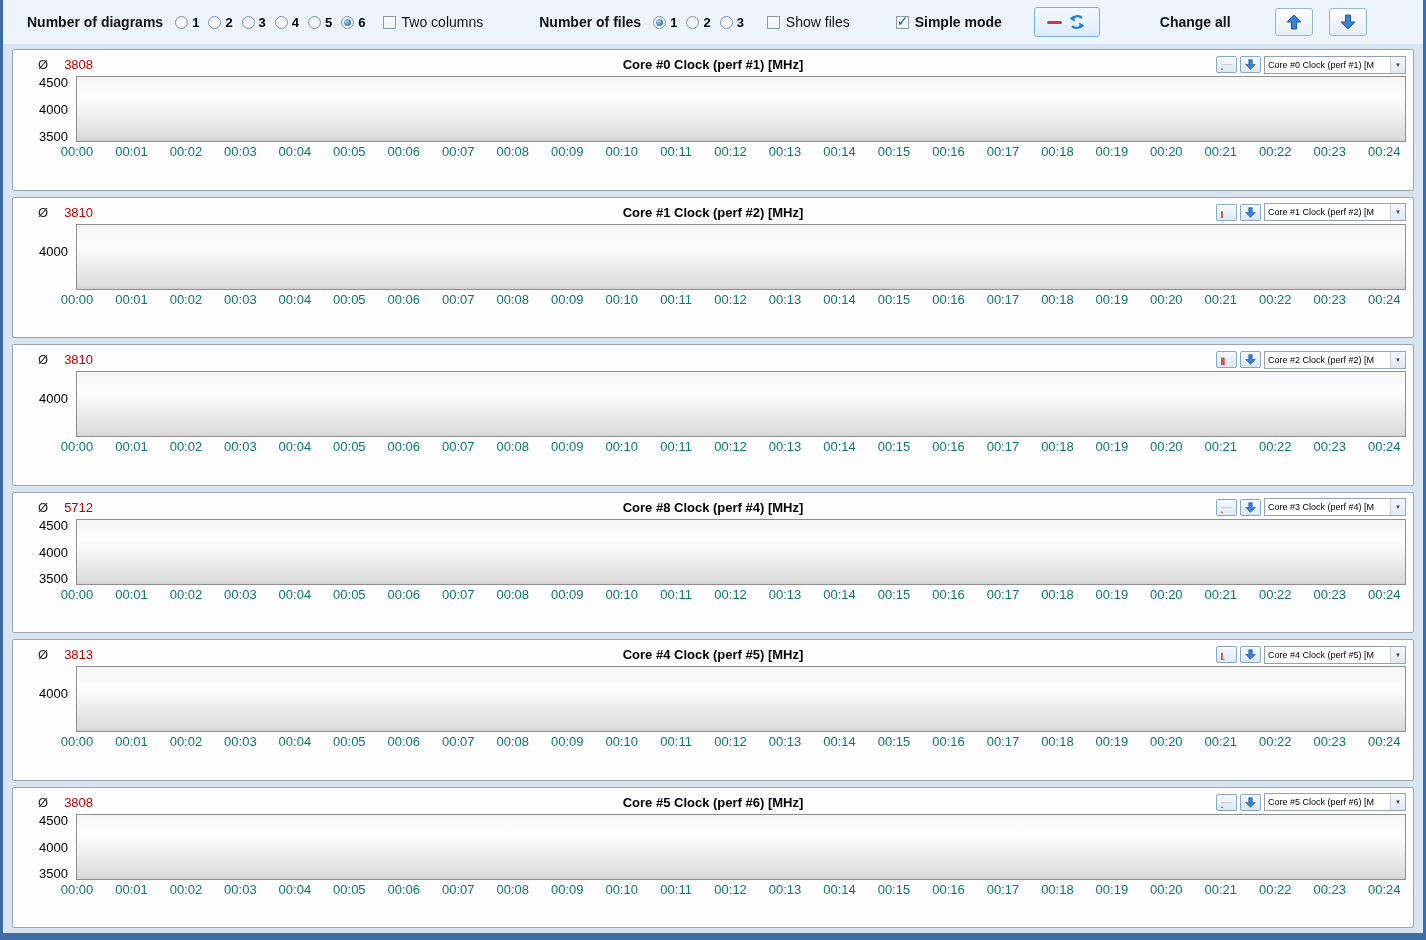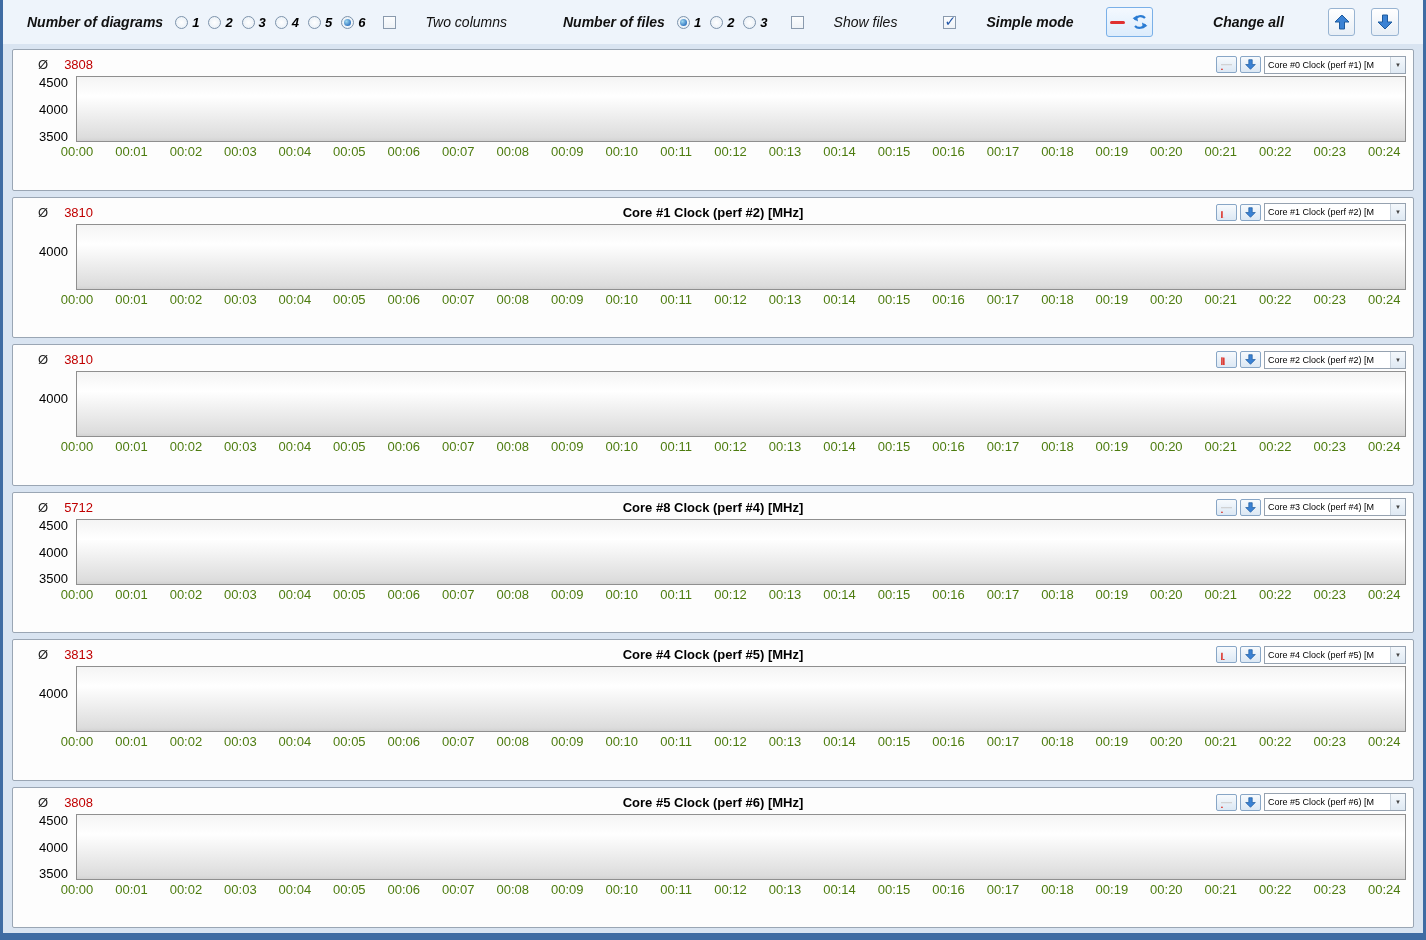--- a/index.html
+++ b/index.html
@@ -34,33 +34,33 @@
     width:46px;
     background:linear-gradient(#f0b0a6, #d9766a 45%, #bc4433 55%, #c95f4e);
     border-color:#6e1d12;
   }
   .glyph-min { width:9px; height:3px; background:#fff; box-shadow:0 1px 1px rgba(0,0,0,.45); margin-top:7px; }
   .glyph-max { width:10px; height:8px; border:2px solid #fff; box-shadow:0 1px 1px rgba(0,0,0,.4); }
   .glyph-close { color:#fff; font-size:14px; font-weight:bold; line-height:1; text-shadow:0 1px 1px rgba(0,0,0,.5); }
   
   .toolbar {
     height:44px; flex:0 0 44px; display:flex; align-items:center;
-    background:#eef4fb; padding:0 24px; white-space:nowrap;font-style:italic;
+    background:#eef4fb; padding:0 24px; white-space:nowrap;
   }
   .tb-label { font-size:14px; color:#111; }
   .bold { font-weight:bold; }
   .radio-group { display:flex; align-items:center; margin-left:12px; }
   .radio-item { display:inline-flex; align-items:center; margin-right:9px; cursor:default; }
   .radio {
     width:13px; height:13px; border-radius:50%; border:1px solid #7d93ab;
     background:radial-gradient(#ffffff, #e4ecf4); display:inline-flex; align-items:center; justify-content:center;
   }
   .dot { width:7px; height:7px; border-radius:50%; background:radial-gradient(circle at 35% 35%, #9fd8f0, #2f74c0 75%); }
   .radio-label { font-size:13px; font-weight:bold; margin-left:4px; }
-  .check-item { display:inline-flex; align-items:center; cursor:default;gap:24px; }
+  .check-item { display:inline-flex; align-items:center; cursor:default; }
   .checkbox {
     width:13px; height:13px; border:1px solid #8a9aad; background:linear-gradient(#fcfdfe,#eef2f6);
     position:relative; display:inline-block;
   }
   .checkbox .check { position:absolute; top:-4px; left:0; font-size:14px; font-weight:bold; color:#2458a8; }
   .cb-label { font-size:14px; margin-left:6px; color:#111; }
   .refresh-btn {
     width:66px; height:30px; margin-left:32px; border:1px solid #7ab0e8; border-radius:3px;
     background:linear-gradient(#f4f9ff,#dcecfc); display:inline-flex; align-items:center; justify-content:center; gap:6px;
     cursor:default;
@@ -98,21 +98,21 @@
     font-size:6px; color:#444;
   }
   .chart-row { display:flex; height:66px; flex:0 0 66px; }
   .y-axis { width:56px; flex:0 0 56px; position:relative; font-size:13px; color:#000; }
   .y-tick { position:absolute; right:8px; transform:translateY(-50%); line-height:1; }
   .plot {
     flex:1; position:relative; border:1px solid #8f8f8f;
     background:linear-gradient(#f4f4f4, #ffffff 30%, #dcdcdc 95%, #d2d2d2);
   }
   .plot svg { position:absolute; left:0; top:0; width:100%; height:100%; display:block; }
-  .x-axis { height:20px; flex:0 0 20px; margin-left:57px; position:relative; font-size:13px; color:#4d7c0f; }
+  .x-axis { height:20px; flex:0 0 20px; margin-left:57px; position:relative; font-size:13px; color:#0f766e; }
   .x-tick { position:absolute; top:3px; transform:translateX(-50%); line-height:1; }
 </style>
 </head>
 <body>
 
 <div class="window">
 
 
   <div class="toolbar">
     <span class="tb-label bold">Number of diagrams</span>
@@ -204,20 +204,21 @@
         <path d="M8 15 L1 8 H5.5 V1 H10.5 V8 H15 Z" fill="#3b82d4" stroke="#1d5a9e"></path>
       </svg>
     </span>
   </div>
 
   <div id="panels">
       <section class="panel">
     <div class="panel-header">
       <span class="avg-sym">Ø</span>
       <span class="avg-val">3808</span>
+      <div class="panel-title">Core #0 Clock (perf #1) [MHz]</div>
       <div class="panel-controls">
         <button class="mini-btn">
           <svg width="11" height="11" viewBox="0 0 16 16">
                 <line x1="0" y1="8.33" x2="1000" y2="8.33" stroke="#c9c9c9" stroke-width="1" vector-effect="non-scaling-stroke"></line>
                 <line x1="0" y1="50.00" x2="1000" y2="50.00" stroke="#c9c9c9" stroke-width="1" vector-effect="non-scaling-stroke"></line>
                 <line x1="0" y1="91.67" x2="1000" y2="91.67" stroke="#c9c9c9" stroke-width="1" vector-effect="non-scaling-stroke"></line>
                 <polyline points="0.0,50.83 1.4,14.17 2.7,72.42 4.1,50.38 5.4,51.04 6.8,50.92 8.2,71.64 9.5,72.70 10.9,72.07 12.2,72.05 13.6,53.36 15.0,53.27 16.3,73.06 17.7,72.76 19.0,72.81 20.4,72.29 21.8,71.74 23.1,71.83 24.5,51.59 25.9,50.32 27.2,51.87 28.6,73.61 29.9,71.90 31.3,71.31 32.7,73.01 34.0,73.38 35.4,50.45 36.7,72.88 38.1,72.37 39.5,72.31 40.8,71.64 42.2,73.39 43.5,71.65 44.9,72.51 46.3,72.43 47.6,73.07 49.0,15.94 50.3,52.55 51.7,50.23 53.1,73.64 54.4,72.64 55.8,72.16 57.1,49.24 58.5,72.68 59.9,72.58 61.2,72.87 62.6,73.63 63.9,71.92 65.3,71.64 66.7,73.35 68.0,73.45 69.4,16.68 70.7,52.39 72.1,51.38 73.5,72.81 74.8,71.41 76.2,71.62 77.6,51.02 78.9,52.11 80.3,71.45 81.6,72.28 83.0,72.66 84.4,72.98 85.7,72.46 87.1,73.55 88.4,71.89 89.8,17.41 91.2,52.49 92.5,50.58 93.9,72.19 95.2,71.54 96.6,71.35 98.0,72.25 99.3,51.15 100.7,72.32 102.0,72.53 103.4,73.51 104.8,72.12 106.1,72.12 107.5,71.26 108.8,72.89 110.2,71.44 111.6,72.81 112.9,71.85 114.3,50.19 115.6,52.62 117.0,73.03 118.4,72.09 119.7,72.52 121.1,51.03 122.4,53.04 123.8,71.95 125.2,72.96 126.5,73.52 127.9,72.37 129.3,72.80 130.6,72.67 132.0,71.62 133.3,16.16 134.7,50.30 136.1,52.91 137.4,72.51 138.8,72.52 140.1,73.34 141.5,71.73 142.9,73.59 144.2,73.54 145.6,49.18 146.9,51.10 148.3,71.99 149.7,71.66 151.0,71.45 152.4,72.71 153.7,72.42 155.1,73.62 156.5,73.60 157.8,19.03 159.2,51.18 160.5,71.93 161.9,72.72 163.3,72.90 164.6,51.22 166.0,52.30 167.3,71.31 168.7,73.01 170.1,72.64 171.4,73.14 172.8,72.04 174.1,73.34 175.5,71.69 176.9,15.39 178.2,52.11 179.6,50.28 181.0,71.69 182.3,71.90 183.7,71.72 185.0,73.50 186.4,73.53 187.8,50.45 189.1,73.21 190.5,73.47 191.8,72.89 193.2,73.51 194.6,71.54 195.9,72.79 197.3,71.84 198.6,73.18 200.0,52.07 201.4,52.34 202.7,50.31 204.1,73.73 205.4,72.34 206.8,71.34 208.2,71.59 209.5,51.57 210.9,49.79 212.2,73.61 213.6,72.43 215.0,71.83 216.3,73.12 217.7,71.27 219.0,72.78 220.4,72.59 221.8,72.66 223.1,52.50 224.5,52.13 225.9,73.51 227.2,73.53 228.6,71.41 229.9,72.37 231.3,72.32 232.7,53.01 234.0,71.41 235.4,73.56 236.7,71.66 238.1,73.07 239.5,73.42 240.8,71.51 242.2,17.76 243.5,48.78 244.9,72.88 246.3,72.33 247.6,72.39 249.0,73.10 250.3,72.49 251.7,71.39 253.1,52.66 254.4,72.56 255.8,72.73 257.1,73.43 258.5,73.16 259.9,72.17 261.2,72.67 262.6,71.79 263.9,16.80 265.3,50.10 266.7,72.81 268.0,71.86 269.4,71.44 270.7,72.93 272.1,71.97 273.5,73.54 274.8,73.42 276.2,51.55 277.6,72.04 278.9,73.50 280.3,71.45 281.6,71.47 283.0,71.79 284.4,71.34 285.7,51.07 287.1,51.98 288.4,51.58 289.8,71.96 291.2,71.99 292.5,73.63 293.9,71.96 295.2,73.44 296.6,52.03 298.0,50.38 299.3,72.68 300.7,71.38 302.0,71.90 303.4,73.44 304.8,72.12 306.1,73.02 307.5,16.06 308.8,49.77 310.2,72.22 311.6,71.31 312.9,72.37 314.3,71.73 315.6,72.38 317.0,52.20 318.4,52.73 319.7,71.50 321.1,73.50 322.4,72.39 323.8,72.65 325.2,72.07 326.5,73.50 327.9,71.53 329.3,72.75 330.6,17.03 332.0,51.05 333.3,73.25 334.7,73.59 336.1,73.60 337.4,72.77 338.8,71.47 340.1,72.70 341.5,49.64 342.9,72.89 344.2,72.88 345.6,72.23 346.9,73.73 348.3,71.36 349.7,72.19 351.0,73.34 352.4,52.55 353.7,52.38 355.1,52.01 356.5,71.62 357.8,73.36 359.2,73.42 360.5,73.59 361.9,71.66 363.3,50.43 364.6,54.06 366.0,72.82 367.3,73.72 368.7,73.18 370.1,72.81 371.4,72.50 372.8,73.71 374.1,71.58 375.5,19.20 376.9,51.46 378.2,73.47 379.6,73.36 381.0,73.67 382.3,52.09 383.7,71.86 385.0,71.82 386.4,72.76 387.8,71.61 389.1,72.58 390.5,72.97 391.8,72.59 393.2,72.74 394.6,72.70 395.9,48.89 397.3,51.64 398.6,50.27 400.0,73.59 401.4,72.17 402.7,73.43 404.1,72.17 405.4,53.06 406.8,71.73 408.2,71.93 409.5,73.26 410.9,71.35 412.2,72.72 413.6,72.46 415.0,71.61 416.3,71.54 417.7,14.79 419.0,51.25 420.4,72.36 421.8,72.87 423.1,72.87 424.5,73.51 425.9,54.02 427.2,52.86 428.6,73.60 429.9,73.01 431.3,72.22 432.7,72.59 434.0,73.13 435.4,72.66 436.7,73.46 438.1,72.00 439.5,19.78 440.8,50.25 442.2,51.83 443.5,73.35 444.9,72.10 446.3,73.26 447.6,73.15 449.0,73.17 450.3,54.11 451.7,53.71 453.1,73.61 454.4,72.94 455.8,72.46 457.1,72.08 458.5,72.70 459.9,18.23 461.2,49.73 462.6,52.19 463.9,73.15 465.3,71.42 466.7,73.03 468.0,73.58 469.4,71.59 470.7,71.58 472.1,52.89 473.5,54.16 474.8,73.38 476.2,72.53 477.6,73.65 478.9,71.42 480.3,71.34 481.6,72.12 483.0,73.46 484.4,18.76 485.7,50.81 487.1,49.55 488.4,71.37 489.8,73.61 491.2,73.06 492.5,72.77 493.9,49.44 495.2,51.18 496.6,72.58 498.0,73.38 499.3,72.15 500.7,73.39 502.0,73.15 503.4,72.24 504.8,49.61 506.1,51.58 507.5,73.06 508.8,73.61 510.2,72.90 511.6,71.66 512.9,71.52 514.3,73.03 515.6,51.97 517.0,72.66 518.4,72.75 519.7,72.73 521.1,71.93 522.4,73.72 523.8,72.31 525.2,20.80 526.5,49.48 527.9,72.02 529.3,73.36 530.6,71.87 532.0,73.74 533.3,73.57 534.7,53.26 536.1,53.96 537.4,73.73 538.8,71.41 540.1,71.59 541.5,71.81 542.9,72.13 544.2,73.46 545.6,73.06 546.9,72.73 548.3,19.97 549.7,49.31 551.0,50.92 552.4,71.56 553.7,71.95 555.1,73.39 556.5,51.58 557.8,72.09 559.2,73.71 560.5,72.77 561.9,71.99 563.3,71.69 564.6,72.81 566.0,73.24 567.3,73.56 568.7,72.93 570.1,50.88 571.4,51.65 572.8,71.86 574.1,71.32 575.5,72.70 576.9,72.83 578.2,53.55 579.6,50.69 581.0,72.66 582.3,73.12 583.7,73.45 585.0,73.70 586.4,72.34 587.8,73.48 589.1,72.86 590.5,51.24 591.8,51.76 593.2,52.28 594.6,71.71 595.9,73.22 597.3,72.33 598.6,73.53 600.0,72.46 601.4,51.14 602.7,50.51 604.1,72.53 605.4,72.55 606.8,71.40 608.2,73.40 609.5,72.48 610.9,72.02 612.2,73.72 613.6,73.00 615.0,51.14 616.3,50.14 617.7,72.79 619.0,72.10 620.4,72.31 621.8,72.11 623.1,71.69 624.5,54.13 625.9,50.45 627.2,71.81 628.6,72.37 629.9,72.30 631.3,72.73 632.7,73.24 634.0,18.67 635.4,49.70 636.7,72.10 638.1,71.67 639.5,73.46 640.8,73.35 642.2,73.67 643.5,72.30 644.9,49.40 646.3,72.03 647.6,73.29 649.0,72.95 650.3,72.57 651.7,73.53 653.1,72.12 654.4,72.57 655.8,71.26 657.1,19.73 658.5,49.05 659.9,50.66 661.2,73.17 662.6,73.24 663.9,72.97 665.3,72.37 666.7,50.31 668.0,71.30 669.4,73.25 670.7,72.29 672.1,71.91 673.5,72.27 674.8,71.33 676.2,72.17 677.6,73.47 678.9,73.52 680.3,18.72 681.6,50.06 683.0,50.08 684.4,72.79 685.7,72.35 687.1,72.15 688.4,72.03 689.8,52.16 691.2,73.54 692.5,71.75 693.9,73.36 695.2,72.36 696.6,71.41 698.0,71.90 699.3,71.89 700.7,71.57 702.0,19.06 703.4,50.13 704.8,51.77 706.1,72.59 707.5,72.06 708.8,72.38 710.2,71.48 711.6,53.16 712.9,73.74 714.3,72.08 715.6,72.06 717.0,72.13 718.4,73.11 719.7,73.02 721.1,71.94 722.4,72.03 723.8,48.95 725.2,51.56 726.5,72.95 727.9,73.53 729.3,73.63 730.6,51.24 732.0,53.44 733.3,71.79 734.7,72.06 736.1,71.86 737.4,72.75 738.8,73.39 740.1,73.39 741.5,72.85 742.9,71.96 744.2,73.73 745.6,20.04 746.9,50.50 748.3,49.29 749.7,71.34 751.0,71.30 752.4,73.00 753.7,71.68 755.1,51.65 756.5,72.58 757.8,71.55 759.2,73.47 760.5,71.90 761.9,72.01 763.3,72.21 764.6,71.29 766.0,20.09 767.3,50.98 768.7,49.16 770.1,72.33 771.4,72.18 772.8,71.54 774.1,51.38 775.5,73.64 776.9,72.43 778.2,73.32 779.6,73.21 781.0,72.49 782.3,72.15 783.7,72.23 785.0,71.80 786.4,72.28 787.8,16.48 789.1,52.65 790.5,73.16 791.8,73.11 793.2,72.61 794.6,73.34 795.9,53.77 797.3,71.37 798.6,73.34 800.0,73.47 801.4,71.48 802.7,73.40 804.1,73.49 805.4,72.08 806.8,71.74 808.2,71.86 809.5,71.31 810.9,49.56 812.2,51.98 813.6,72.73 815.0,72.89 816.3,71.62 817.7,53.12 819.0,54.06 820.4,71.97 821.8,72.56 823.1,73.11 824.5,73.64 825.9,72.54 827.2,72.98 828.6,73.36 829.9,71.45 831.3,16.90 832.7,51.05 834.0,71.72 835.4,71.63 836.7,73.59 838.1,71.30 839.5,73.72 840.8,72.70 842.2,49.34 843.5,73.17 844.9,73.75 846.3,71.63 847.6,72.48 849.0,71.74 850.3,71.28 851.7,72.55 853.1,14.30 854.4,52.37 855.8,52.00 857.1,71.99 858.5,73.67 859.9,71.68 861.2,72.25 862.6,72.05 863.9,51.22 865.3,72.67 866.7,71.65 868.0,71.43 869.4,72.54 870.7,71.93 872.1,73.09 873.5,73.15 874.8,72.05 876.2,14.51 877.6,51.07 878.9,71.64 880.3,73.69 881.6,71.46 883.0,53.30 884.4,73.17 885.7,71.94 887.1,72.81 888.4,71.28 889.8,71.58 891.2,71.79 892.5,71.65 893.9,72.70 895.2,71.97 896.6,49.96 898.0,49.46 899.3,51.61 900.7,71.90 902.0,72.94 903.4,72.16 904.8,73.20 906.1,71.69 907.5,53.01 908.8,71.29 910.2,73.52 911.6,73.47 912.9,72.50 914.3,72.55 915.6,71.60 917.0,49.10 918.4,49.97 919.7,49.96 921.1,72.66 922.4,72.52 923.8,72.27 925.2,72.54 926.5,72.06 927.9,71.86 929.3,53.20 930.6,52.75 932.0,72.13 933.3,72.71 934.7,72.66 936.1,73.24 937.4,73.40 938.8,71.40 940.1,73.41 941.5,15.56 942.9,50.45 944.2,71.58 945.6,73.03 946.9,72.43 948.3,71.54 949.7,72.26 951.0,50.63 952.4,52.98 953.7,72.15 955.1,72.84 956.5,73.32 957.8,72.88 959.2,71.59 960.5,72.07 961.9,17.59 963.3,51.66 964.6,71.59 966.0,71.69 967.3,72.57 968.7,72.94 970.1,72.89 971.4,72.54 972.8,53.55 974.1,51.56 975.5,73.56 976.9,73.51 978.2,72.39 979.6,71.42 981.0,71.45 982.3,72.69 983.7,50.01 985.0,49.00 986.4,72.55 987.8,72.88 989.1,73.71 990.5,72.18 991.8,72.40 993.2,49.90 994.6,72.84 995.9,72.91 997.3,72.50 998.6,72.59 1000.0,73.71" fill="none" stroke="#dc2a20" stroke-width="1" vector-effect="non-scaling-stroke"></polyline>
               </svg>
         </button>
         <button class="mini-btn">

